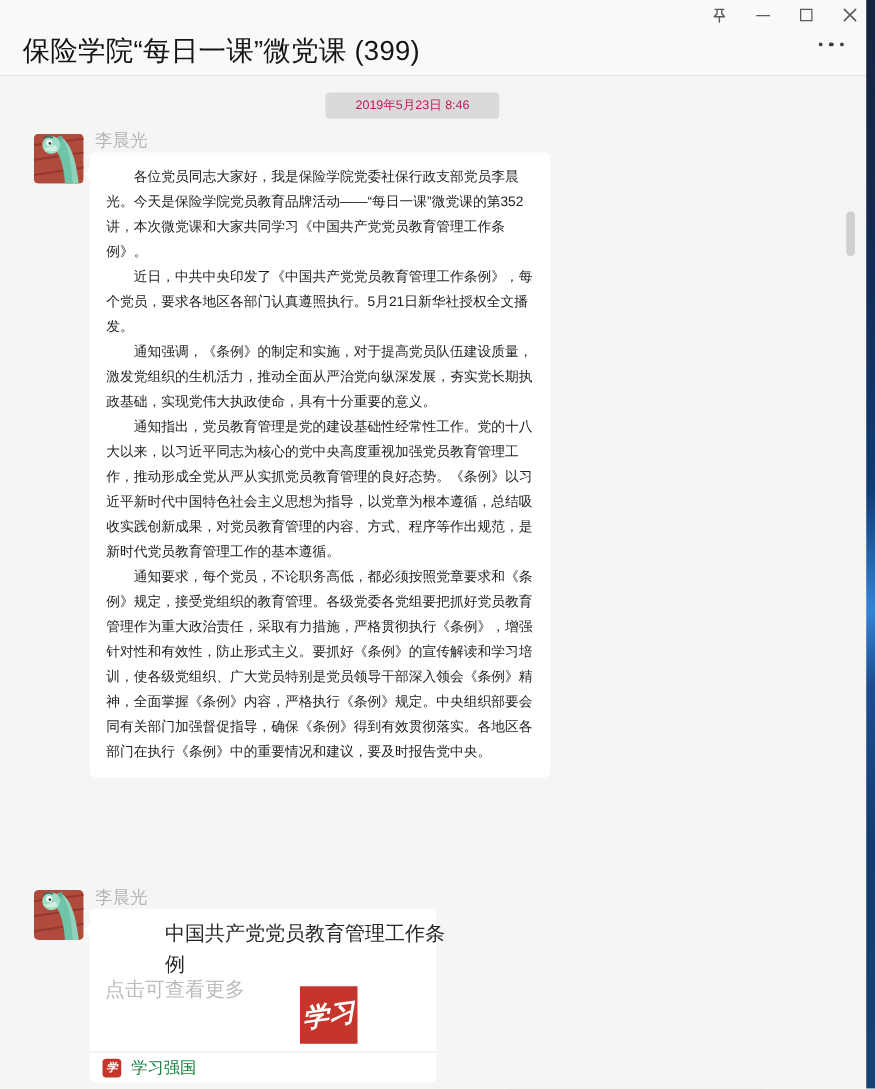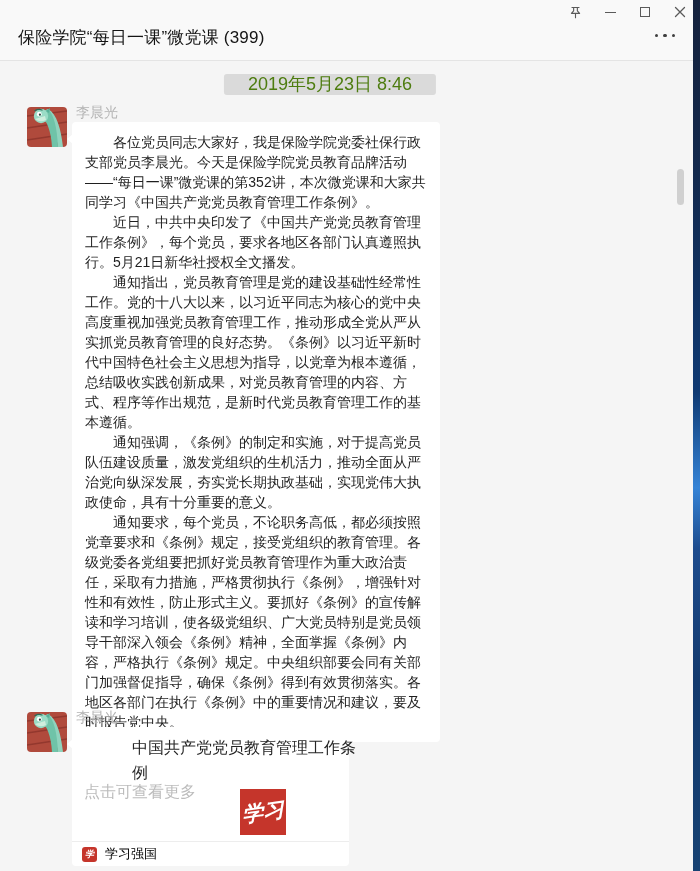--- a/index.html
+++ b/index.html
@@ -8,64 +8,64 @@
 
   #app { position:relative; width:700px; height:871px; background:#f5f5f5; overflow:hidden; }
 
   
   .blue-strip { position:absolute; right:0; top:0; width:7px; height:871px;
     background:linear-gradient(180deg,#16233e 0%,#13294d 20%,#0f3a73 45%,#3583d6 56%,#1d4c8e 63%,#133a6e 78%,#174273 100%); }
 
   
   .titlebar { position:absolute; left:0; top:0; width:693px; height:61px;
     background:#f9f9f9; border-bottom:1px solid #e4e4e4; }
-  .window-title { position:absolute; left:18px; top:26px; font-size:17px; color:#141414; letter-spacing:0.2px; }
+  .window-title { position:absolute; left:18px; top:26px; font-size:22px; color:#141414; letter-spacing:0.2px; }
   .win-controls { position:absolute; top:5px; right:6px; display:flex; align-items:center; }
   .win-btn { width:14px; height:14px; display:flex; align-items:center; justify-content:center; margin-left:21px; cursor:pointer; }
   .min-glyph { width:11px; height:0; border-top:1.6px solid #5a5a5a; }
   .max-glyph { width:10px; height:10px; border:1.4px solid #5a5a5a; }
   .more-button { position:absolute; top:30px; right:14px; display:flex; gap:5px; padding:4px; cursor:pointer; }
   .dot { width:3.4px; height:3.4px; border-radius:50%; background:#3f3f3f; }
 
   
   .chat { position:absolute; left:0; top:61px; width:693px; height:810px; background:#f5f5f5; }
 
   .date-pill { position:absolute; left:330px; top:13px; transform:translateX(-50%);
-    background:#dadada; color:#4d7c0f; font-size:18px; line-height:15px; padding:3px 24px; border-radius:3px; white-space:nowrap; }
+    background:#dadada; color:#be185d; font-size:10px; line-height:15px; padding:3px 24px; border-radius:3px; white-space:nowrap; }
 
   .avatar { position:absolute; width:40px; height:40px; border-radius:4px; overflow:hidden; cursor:pointer; }
   .avatar svg { display:block; }
   .av1 { left:27px; top:46px; }
   .av2 { left:27px; top:651px; }
 
   .sender { position:absolute; left:76px; font-size:14px; color:#b4b4b4; }
   .sn1 { top:43px; }
   .sn2 { top:648px; }
 
   .bubble { position:absolute; left:72px; top:61px; width:368px; background:#ffffff;
     border-radius:4px; padding:10px 13px; }
   .tail { position:absolute; left:-5px; top:12px; width:0; height:0;
     border-top:5px solid transparent; border-bottom:5px solid transparent; border-right:6px solid #ffffff; }
-  .bubble p { font-size:14px; line-height:20px; color:#1f1f1f; text-indent:2em; word-break:break-all; }
+  .bubble p { font-size:11px; line-height:20px; color:#1f1f1f; text-indent:2em; word-break:break-all; }
 
   
   .link-card { position:absolute; left:72px; top:666px; width:277px; height:139px;
     background:#ffffff; border-radius:4px; cursor:pointer; }
   .card-title { position:absolute; left:12px; top:8px; width:232px; font-size:16px; line-height:25px; color:#262626; word-break:break-all;margin-left:48px; }
   .card-desc { position:absolute; left:12px; top:55px; font-size:16px; color:#bcbcbc; }
   .card-thumb { position:absolute; left:168px; top:62px; width:46px; height:46px; background:#c5352b;
     display:flex; align-items:center; justify-content:center; overflow:hidden; }
   .card-thumb span { color:#ffffff; font-size:21px; font-weight:bold; font-style:italic;
     font-family:"DejaVu Serif", serif; transform:rotate(-8deg) skewX(-4deg); }
   .card-footer { position:absolute; left:0; bottom:0; width:100%; height:25px; border-top:1px solid #ededed;
     display:flex; align-items:center; padding:0 10px; gap:8px; }
   .src-icon { width:15px; height:15px; border-radius:3px; background:#c5352b; color:#fff;
     font-size:9px; font-style:italic; font-weight:bold; display:flex; align-items:center; justify-content:center;
     font-family:"DejaVu Serif", serif; }
-  .src-name { font-size:13px; color:#000000; }
+  .src-name { font-size:13px; color:#15803d; }
 
   
   .scroll-thumb { position:absolute; right:9px; top:108px; width:7px; height:36px; border-radius:4px; background:#d0d0d0; cursor:pointer; }
 </style>
 </head>
 <body>
 
 <div id="app">
 
   <div class="titlebar">
@@ -116,22 +116,22 @@
         <path d="M8 3.6 Q11.5 1.6 15 3" stroke="#2e6b58" stroke-width="1.3" fill="none" stroke-linecap="round"></path>
         <path d="M19 4 L23 1 L22 6 Z" fill="#57b098"></path>
       </svg>
     </div>
     <div class="sender sn1">李晨光</div>
 
     <div class="bubble">
       <div class="tail"></div>
       <p>各位党员同志大家好，我是保险学院党委社保行政支部党员李晨光。今天是保险学院党员教育品牌活动——“每日一课”微党课的第352讲，本次微党课和大家共同学习《中国共产党党员教育管理工作条例》。</p>
       <p>近日，中共中央印发了《中国共产党党员教育管理工作条例》，每个党员，要求各地区各部门认真遵照执行。5月21日新华社授权全文播发。</p>
+      <p>通知强调，《条例》的制定和实施，对于提高党员队伍建设质量，激发党组织的生机活力，推动全面从严治党向纵深发展，夯实党长期执政基础，实现党伟大执政使命，具有十分重要的意义。</p>
       <p>通知指出，党员教育管理是党的建设基础性经常性工作。党的十八大以来，以习近平同志为核心的党中央高度重视加强党员教育管理工作，推动形成全党从严从实抓党员教育管理的良好态势。《条例》以习近平新时代中国特色社会主义思想为指导，以党章为根本遵循，总结吸收实践创新成果，对党员教育管理的内容、方式、程序等作出规范，是新时代党员教育管理工作的基本遵循。</p>
-      <p>通知强调，《条例》的制定和实施，对于提高党员队伍建设质量，激发党组织的生机活力，推动全面从严治党向纵深发展，夯实党长期执政基础，实现党伟大执政使命，具有十分重要的意义。</p>
       <p>通知要求，每个党员，不论职务高低，都必须按照党章要求和《条例》规定，接受党组织的教育管理。各级党委各党组要把抓好党员教育管理作为重大政治责任，采取有力措施，严格贯彻执行《条例》，增强针对性和有效性，防止形式主义。要抓好《条例》的宣传解读和学习培训，使各级党组织、广大党员特别是党员领导干部深入领会《条例》精神，全面掌握《条例》内容，严格执行《条例》规定。中央组织部要会同有关部门加强督促指导，确保《条例》得到有效贯彻落实。各地区各部门在执行《条例》中的重要情况和建议，要及时报告党中央。</p>
     </div>
 
     <div class="avatar av2">
       <svg width="40" height="40" viewBox="0 0 40 40">
         <rect width="40" height="40" fill="#b04a3c"></rect>
         <path d="M0 9 L40 4" stroke="#93382e" stroke-width="1.6"></path>
         <path d="M0 21 L40 15" stroke="#93382e" stroke-width="1.6"></path>
         <path d="M0 33 L40 27" stroke="#93382e" stroke-width="1.6"></path>
         <path d="M31 40 C29 27 25 18 15 12 C11 9.5 9 10 10 7 L21 2 C30 7 34 22 36 40 Z" fill="#8fd3bd"></path>

